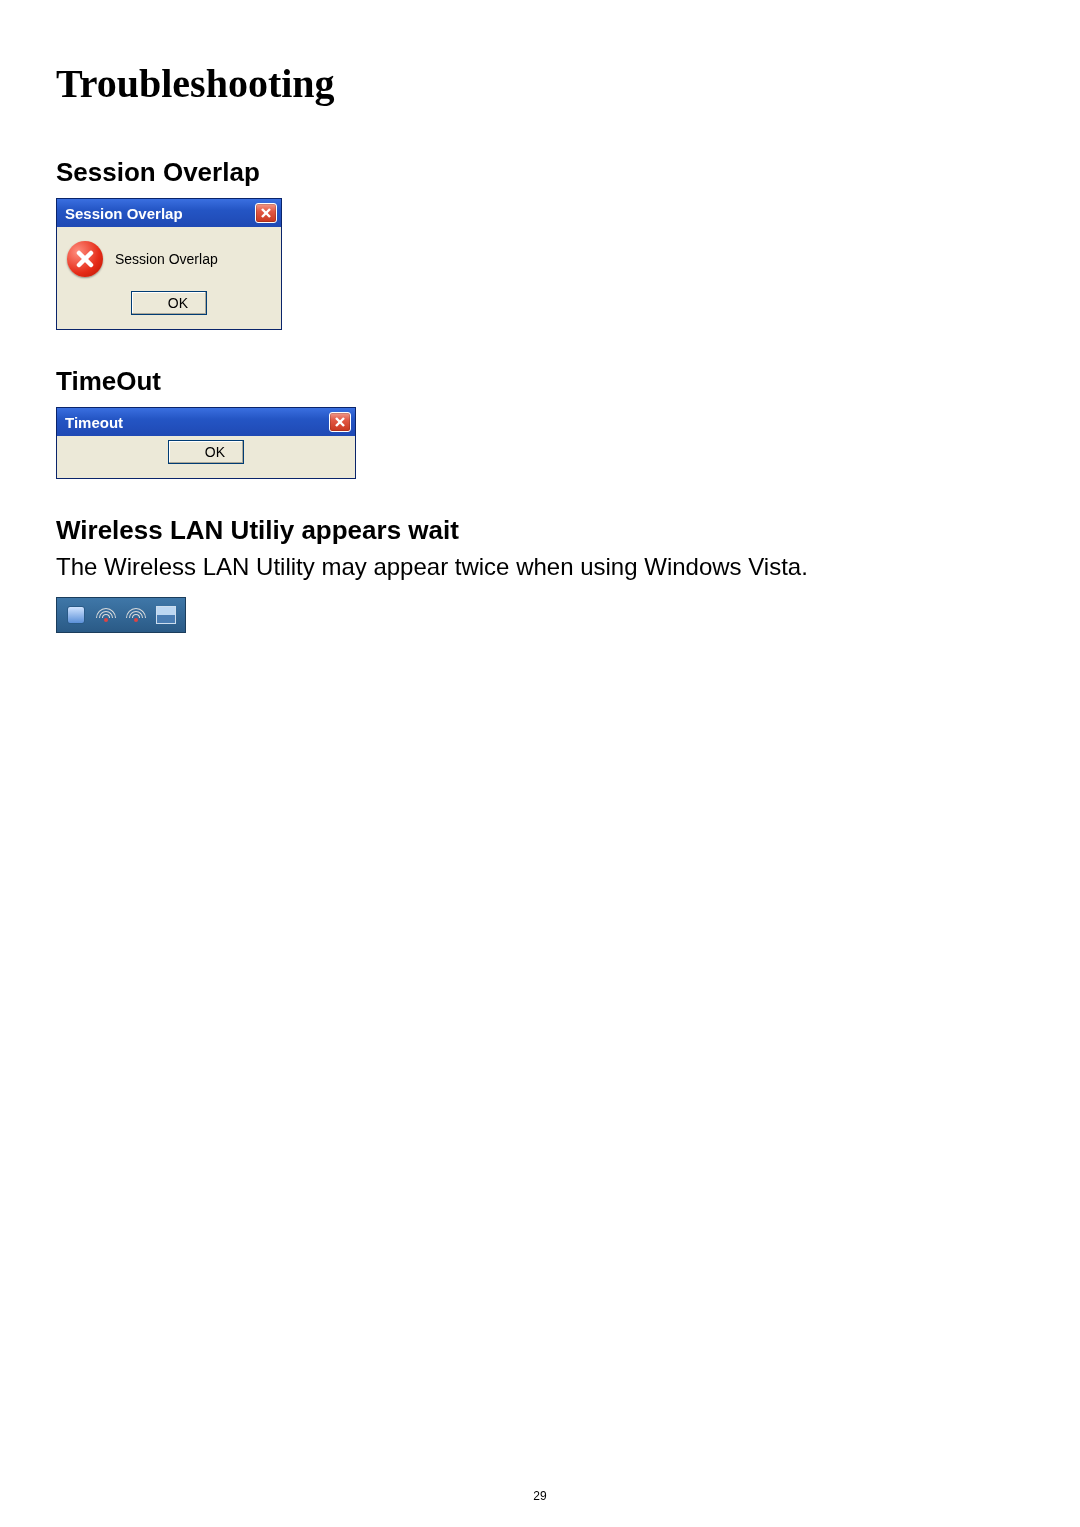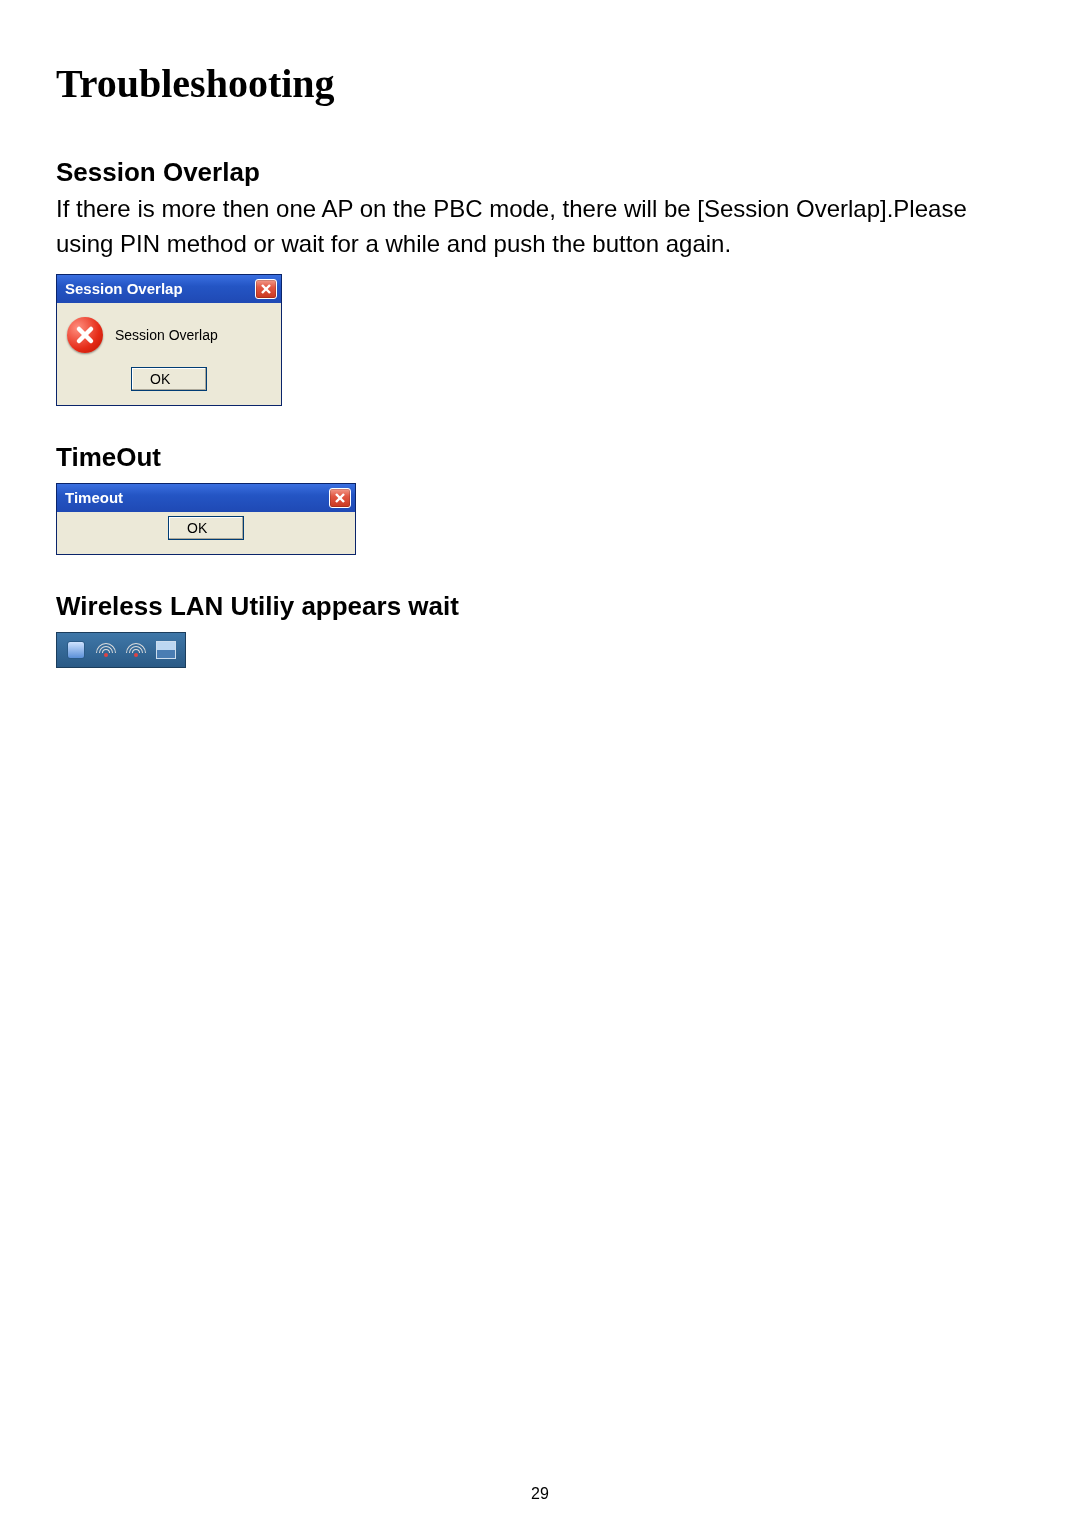--- a/index.html
+++ b/index.html
@@ -82,21 +82,21 @@
     padding: 4px 0 14px 0;
   }
   .ok-btn {
     min-width: 76px;
     padding: 3px 18px;
     font-size: 14px;
     background: #ece9d8;
     border: 1px solid #003c74;
     box-shadow: inset -1px -1px 0 #aca899, inset 1px 1px 0 #fff;
     cursor: default;
-    text-align: left;
+    text-align: right;
   }
 
   
   .tray {
     display: inline-flex;
     align-items: center;
     gap: 4px;
     padding: 4px 6px;
     margin-top: 6px;
     background: linear-gradient(to bottom,#3f77a8,#2a5a86);
@@ -130,31 +130,30 @@
     width:20px;height:18px;border:1px solid #cde;
     background: linear-gradient(to bottom,#bcd7f2 50%,#4a7db3 50%);
   }
 
   .page-num {
     position: absolute;
     bottom: 24px;
     width: 100%;
     left: 0;
     text-align: center;
-    font-size: 16px;
+    font-size: 12px;
   }
 </style>
 </head>
 <body>
 
 <h1>Troubleshooting</h1>
 
 <div class="section">
   <h2>Session Overlap</h2>
-  <p class="body">If there is more then one AP on the PBC mode, there will be [Session Overlap].Please using PIN method or wait for a while and push the button again.</p>
 
   <div class="dialog narrow">
     <div class="titlebar">
       <span>Session Overlap</span>
       <span class="close-btn">
         <svg width="12" height="12" viewBox="0 0 12 12">
           <line class="close-x" x1="2" y1="2" x2="10" y2="10"></line>
           <line class="close-x" x1="10" y1="2" x2="2" y2="10"></line>
         </svg>
       </span>
@@ -188,20 +187,21 @@
       </span>
     </div>
     <div class="dlg-footer">
       <div class="ok-btn">OK</div>
     </div>
   </div>
 </div>
 
 <div class="section">
   <h2>Wireless LAN Utiliy appears wait</h2>
+  <p class="body">The Wireless LAN Utility may appear twice when using Windows Vista.</p>
 
   <div class="tray">
     <span class="tray-icon">
         <span class="tray-info"></span>
       </span>
     <span class="tray-icon">
       <span class="tray-ant">
           <span class="bar3"></span>
           <span class="bar2"></span>
           <span class="bar1"></span>

